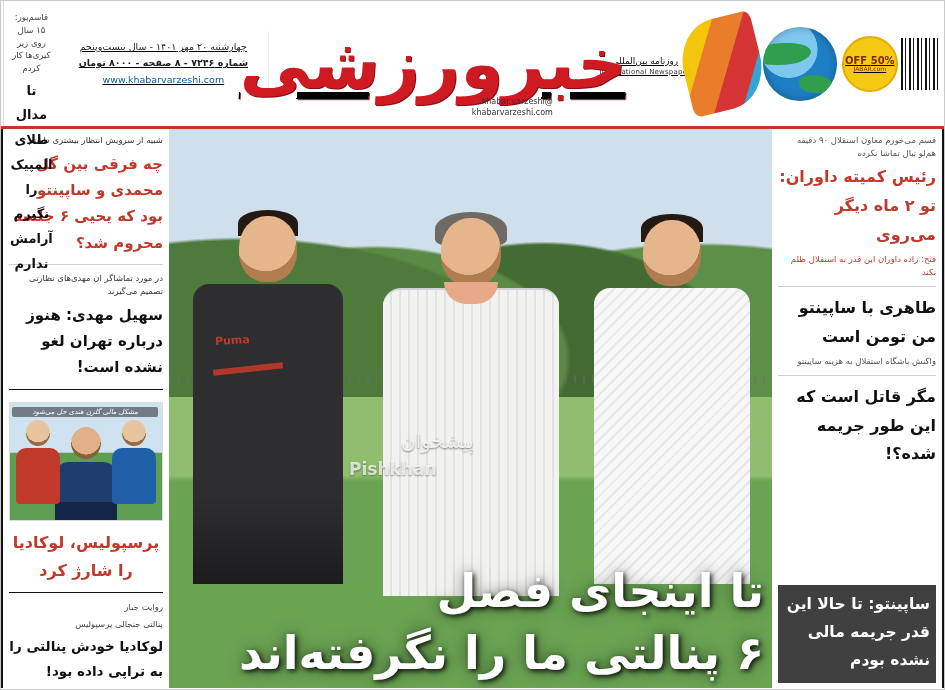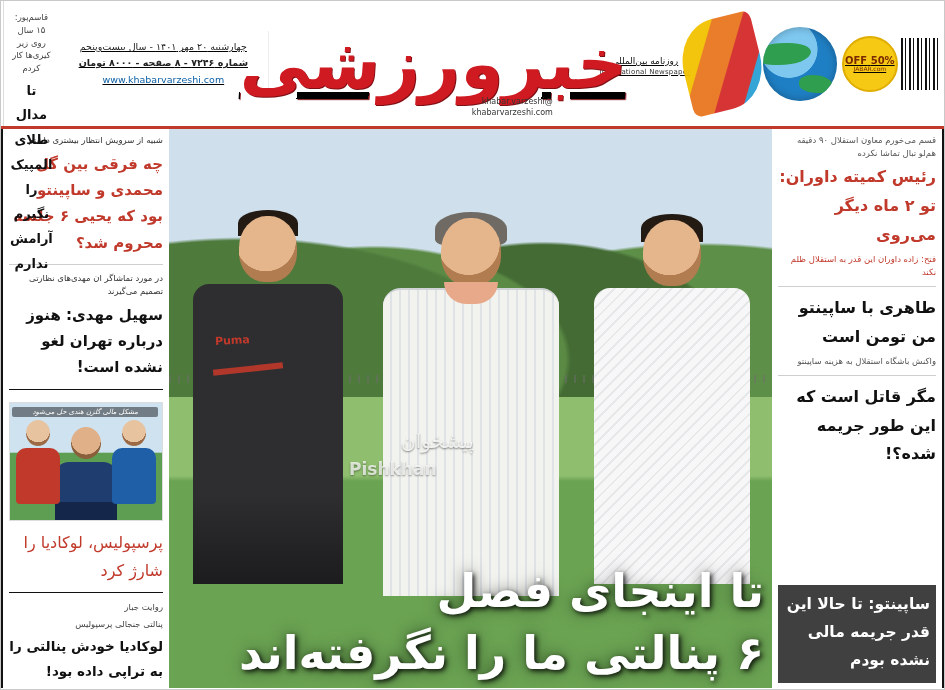--- a/index.html
+++ b/index.html
@@ -242,22 +242,22 @@
     border-radius: 50%;
   }
   .side-photo .kid-l .torso { width: 44px; height: 56px; margin-top: 2px; background: #c0392b; border-radius: 10px 10px 4px 4px; }
   .side-photo .kid-r .torso { width: 44px; height: 56px; margin-top: 2px; background: #1e5fa8; border-radius: 10px 10px 4px 4px; }
   .side-photo .overlay-caption {
     position: absolute; right: 4px; top: 4px;
     font-size: 7px; color: #fff; background: rgba(0,0,0,.45);
     padding: 1px 20px; border-radius: 2px; font-style: italic;
   }
   .side-photo-head {
-    font-size: 16px; font-weight: normal; color: #c0392b;
-    line-height: 1.7; text-align: right; padding-top: 4px;
+    font-size: 16px; font-weight: bold; color: #c0392b;
+    line-height: 1.7; text-align: center; padding-top: 4px;
   }
   .bottom-note { font-size: 8.5px; color: #444; line-height: 1.5; }
   .bottom-head { font-size: 13.5px; font-weight: bold; color: #111; line-height: 1.8; }
 
   
   .col-center {
     flex: 1;
     position: relative;
     overflow: hidden;
     background: linear-gradient(180deg,#d3e3ef 0 30%, #8fbe6f 31% 62%, #6aa352 63% 100%);

